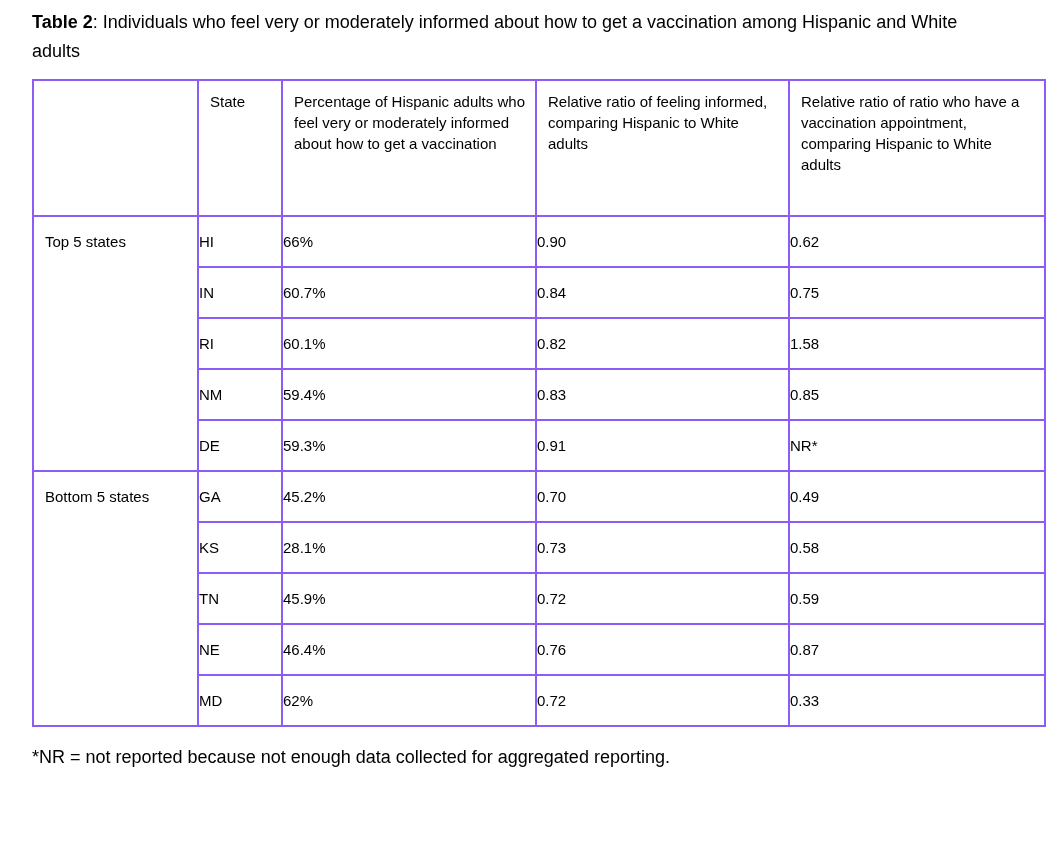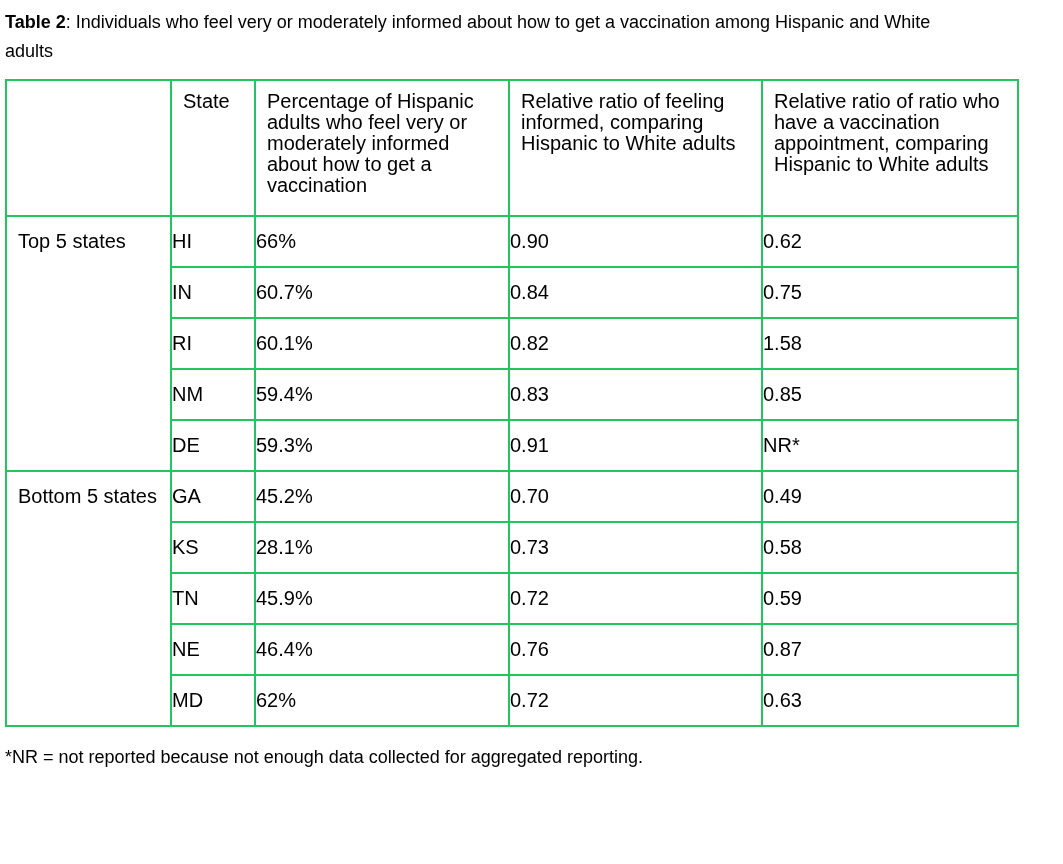--- a/index.html
+++ b/index.html
@@ -6,40 +6,40 @@
   html, body {
     width: 1063px;
     height: 864px;
     background: #ffffff;
     font-family: "Liberation Sans", "DejaVu Sans", sans-serif;
     color: #000000;
   }
   .page {
     width: 1063px;
     height: 864px;
-    padding: 8px 18px 0 5px;
+    padding: 8px 18px 0 32px;
     overflow: hidden;
   }
   .doc-title {
     font-size: 18px;
     line-height: 29px;
     font-weight: 400;
     max-width: 960px;
     margin-bottom: 13px;
   }
   .doc-title .title-prefix { font-weight: 700; }
   table.data-table {
     border-collapse: collapse;
     width: 1012px;
     table-layout: fixed;
   }
   table.data-table th,
   table.data-table td {
-    border: 2px solid #22c55e;
-    font-size: 20px;
+    border: 2px solid #8b5cf6;
+    font-size: 15px;
     line-height: 21px;
     font-weight: 400;
     vertical-align: top;
   }
   table.data-table th {
     text-align: left;
     padding: 10px 10px 10px 11px;
   }
   tr.header-row { height: 136px; }
   tr.data-row { height: 51px; }
@@ -137,20 +137,20 @@
       <tr class="data-row">
         <td class="state-cell">NE</td>
         <td class="value-cell">46.4%</td>
         <td class="value-cell">0.76</td>
         <td class="value-cell">0.87</td>
       </tr>
       <tr class="data-row">
         <td class="state-cell">MD</td>
         <td class="value-cell">62%</td>
         <td class="value-cell">0.72</td>
-        <td class="value-cell">0.63</td>
+        <td class="value-cell">0.33</td>
       </tr>
     </tbody>
   </table>
 
   <p class="footnote">*NR = not reported because not enough data collected for aggregated reporting.</p>
 
 </div>
 
 </body></html>

